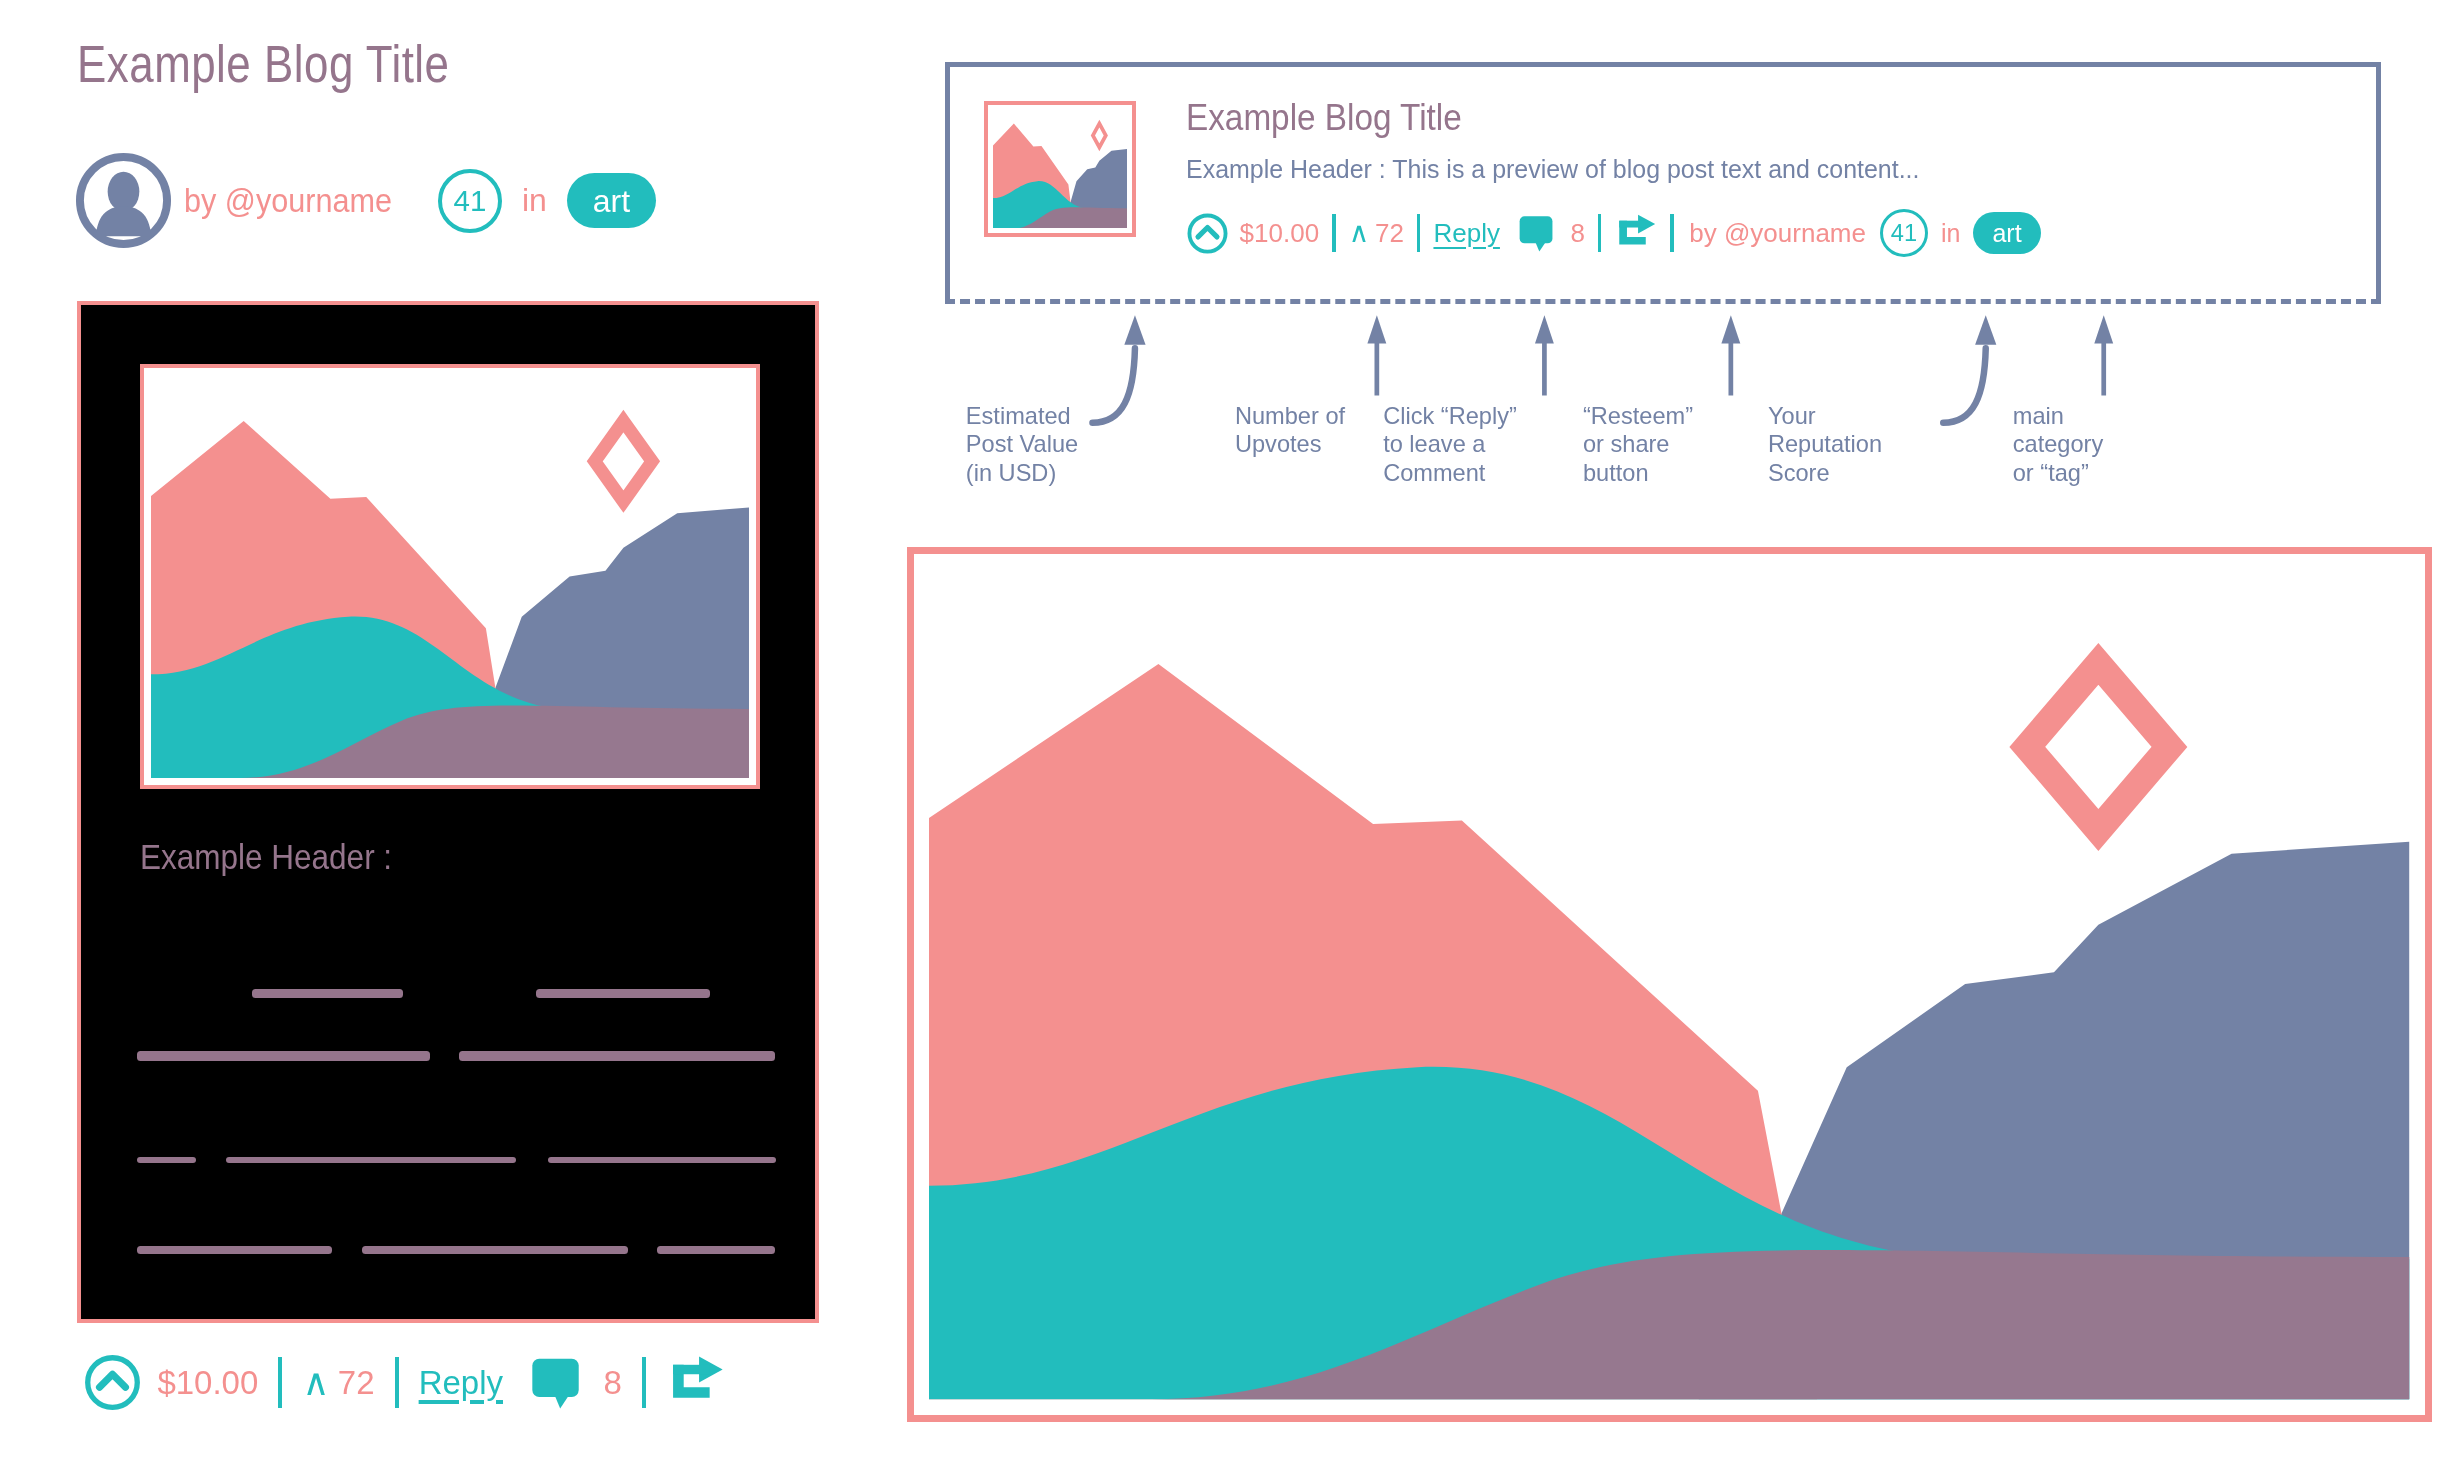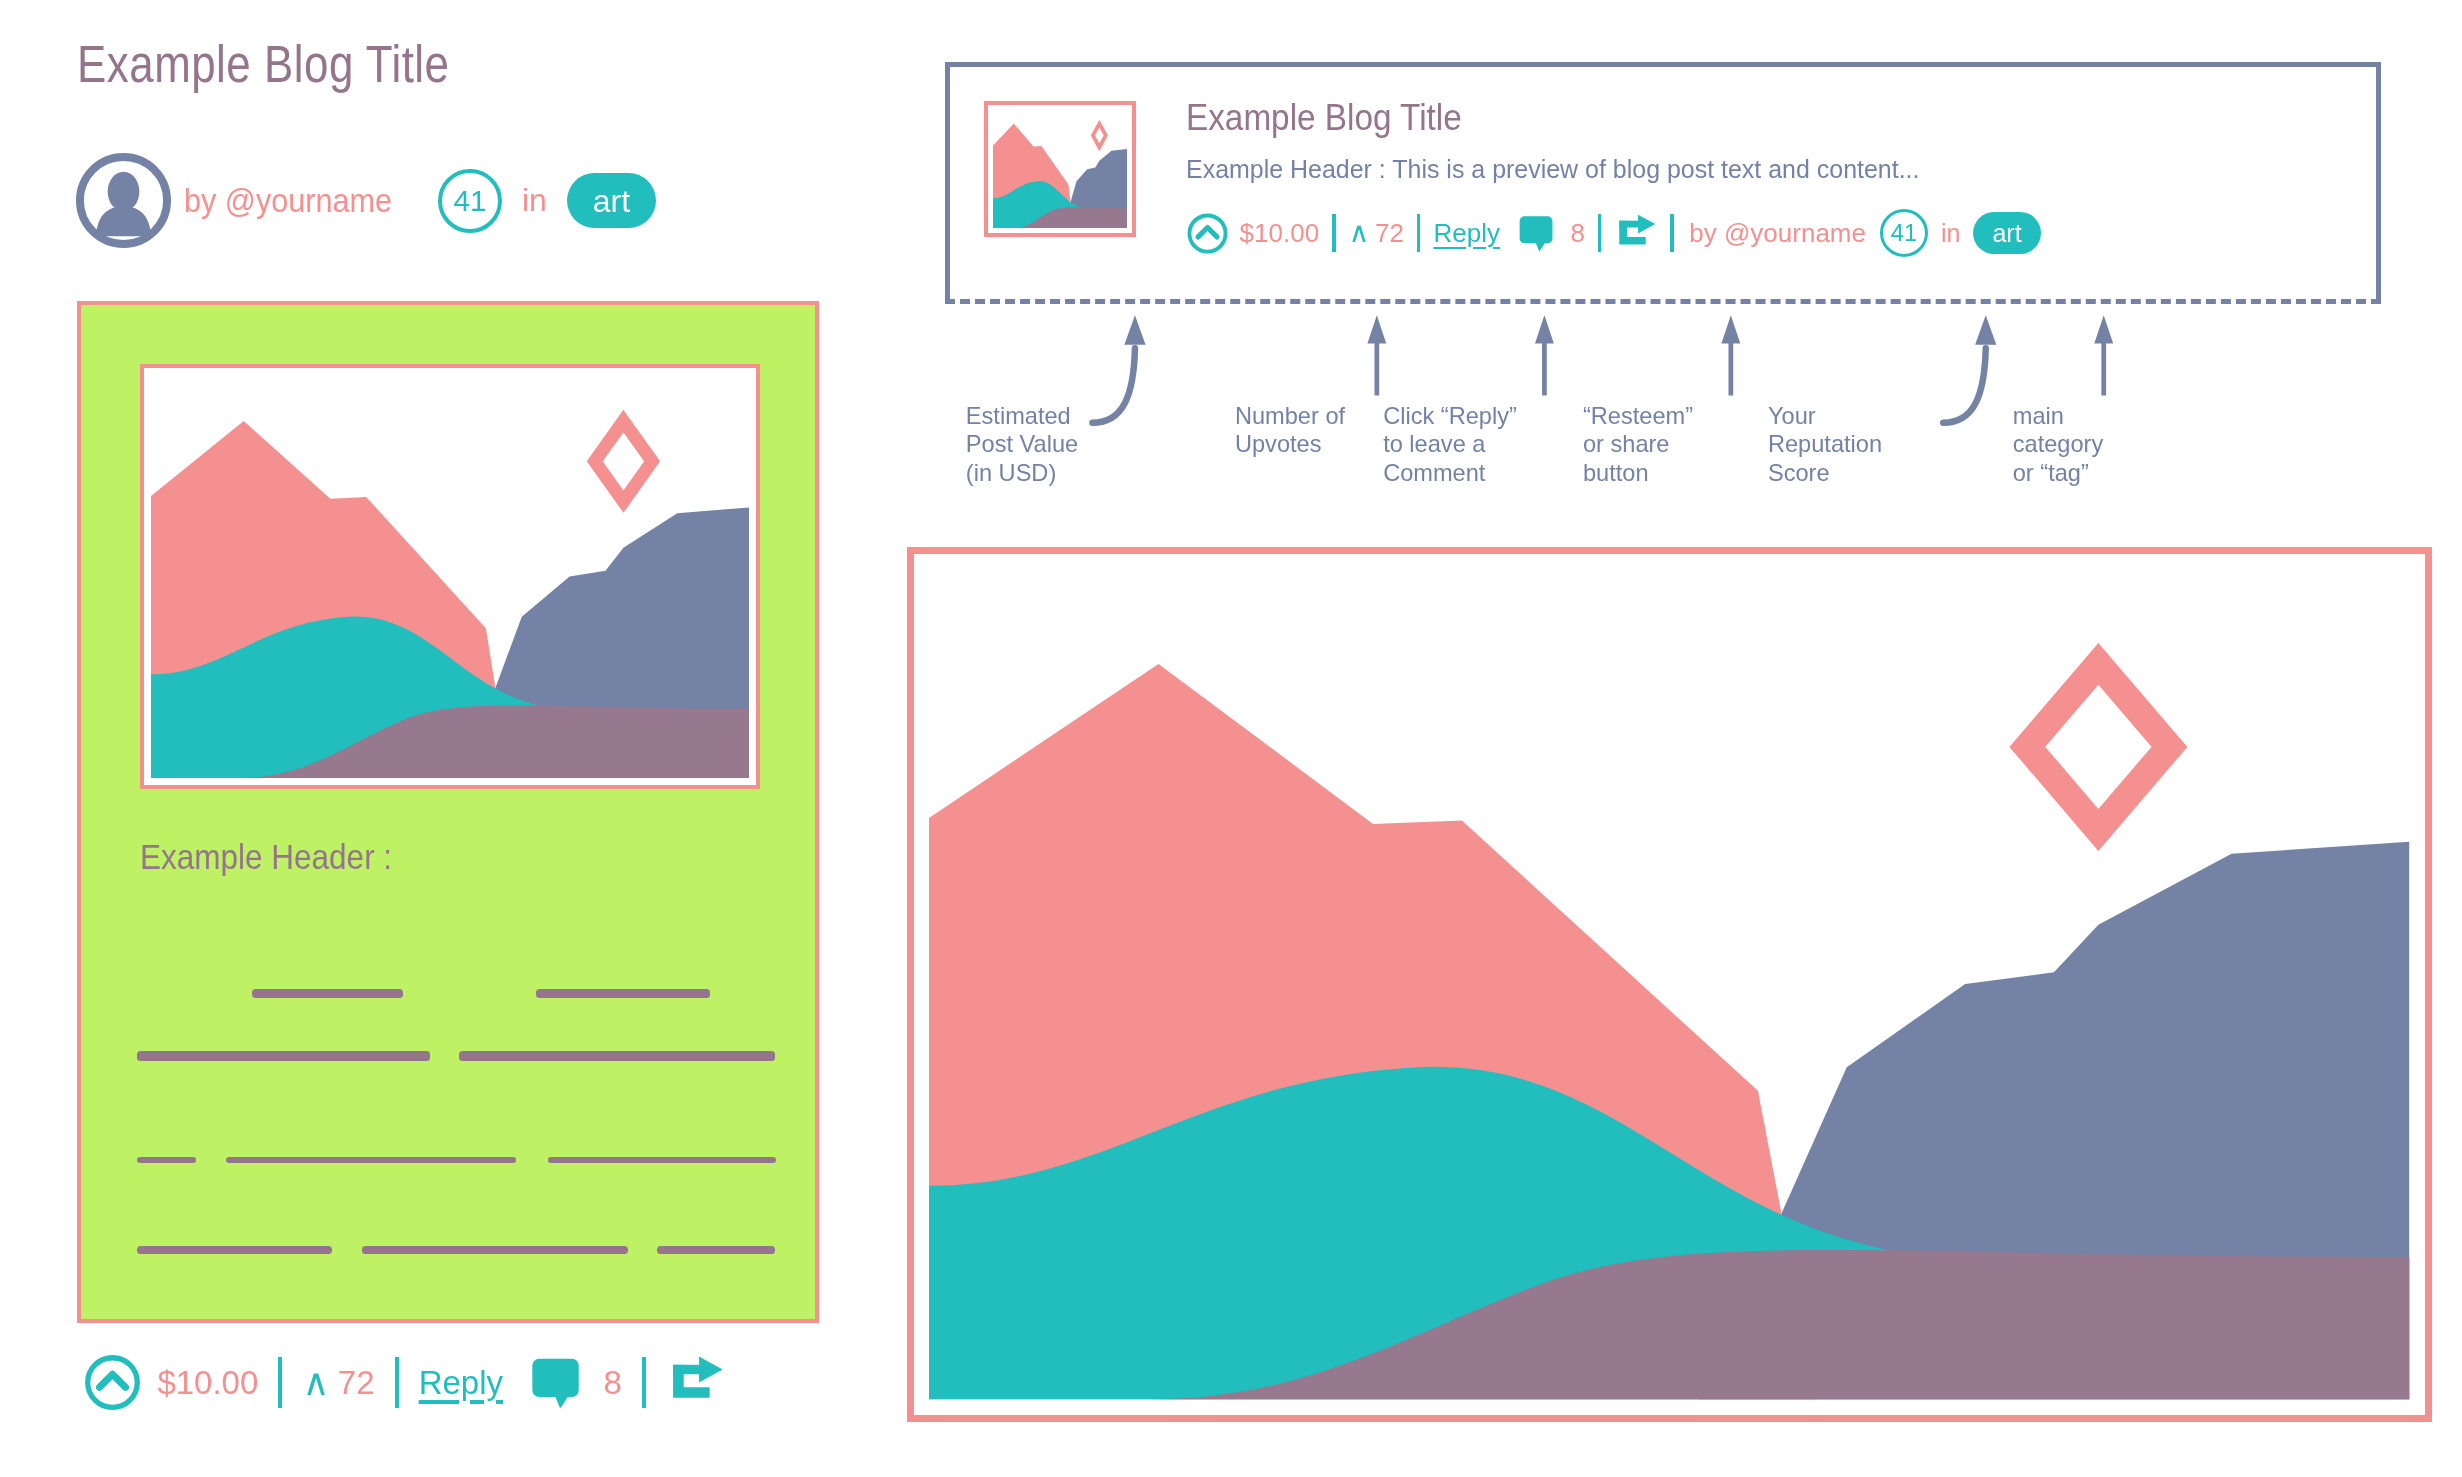--- a/index.html
+++ b/index.html
@@ -51,21 +51,21 @@
     border-radius: 31px; padding: 11.8px 26px;
     font-size: 32px; margin-left: 20px; white-space: nowrap;
     font-family: "Liberation Sans Narrow", "Liberation Sans", sans-serif;
     line-height: 1;
   }
 
   
   .post-card {
     position: absolute; left: 77px; top: 301px;
     width: 742px; height: 1022px;
-    border: 4.1px solid #F4908F; background: #bef264;
+    border: 4.1px solid #F4908F; background: #000000;
   }
   .card-image-frame {
     position: absolute; left: 59px; top: 59px;
     width: 620px; height: 425px;
     border: 4.1px solid #F4908F; background: #ffffff;
     padding: 7px;
   }
   .card-image-frame .illus { width: 100%; height: 100%; display: block; }
 
   .card-h2 {

